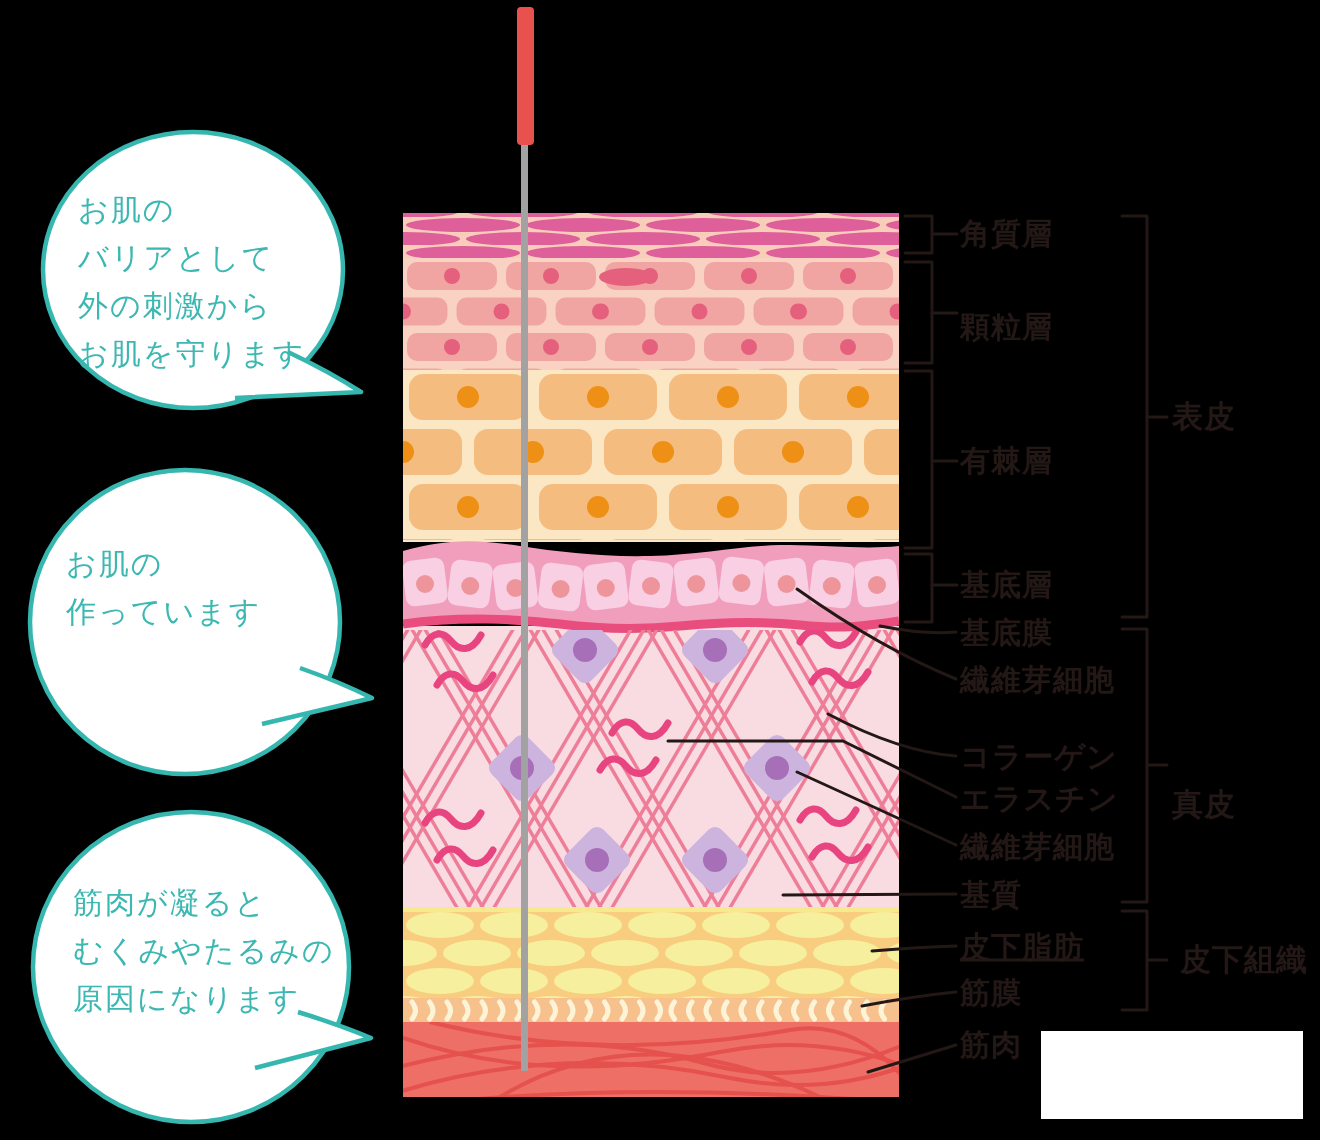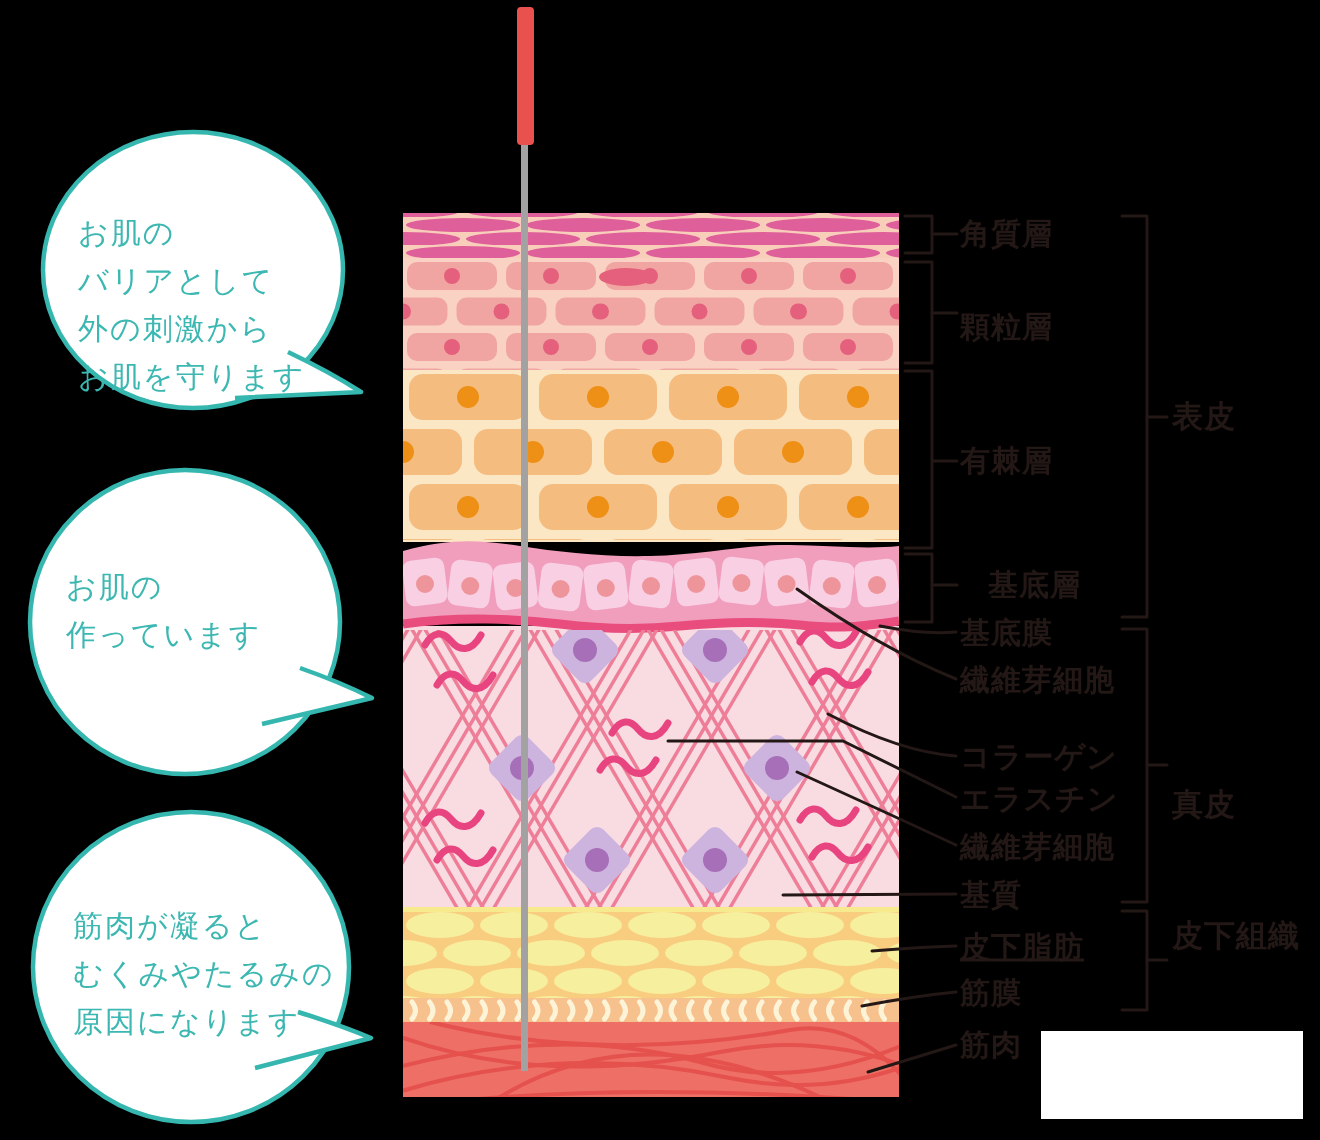--- a/index.html
+++ b/index.html
@@ -26,21 +26,21 @@
   .ink path{stroke:var(--ink);stroke-width:3;fill:none;stroke-linejoin:round;stroke-linecap:round;}
   .bubble-shape{fill:#fff;stroke:var(--teal);stroke-width:4.5;}
   .bubble-tail{fill:#fff;stroke:var(--teal);stroke-width:4.5;stroke-linejoin:round;}
 
   
   .layer-label{position:absolute;left:960px;transform:translateY(-50%);
     font-weight:700;font-size:30px;color:var(--ink);letter-spacing:1px;white-space:nowrap;}
   .group-label{position:absolute;left:1172px;transform:translateY(-50%);
     font-weight:700;font-size:31px;color:var(--ink);letter-spacing:1px;white-space:nowrap;}
   .bubble-text{position:absolute;color:var(--teal-text);font-size:30px;line-height:48px;
-    letter-spacing:2px;white-space:nowrap;margin-top:23px;}
+    letter-spacing:2px;white-space:nowrap;}
   .white-panel{position:absolute;left:1041px;top:1031px;width:262px;height:88px;background:#fff;}
 </style>
 </head>
 <body>
 
 <div id="stage">
 
 <svg id="scene" width="1320" height="1140" viewBox="0 0 1320 1140">
   <defs>
     <clipPath id="clipDermis">
@@ -341,30 +341,30 @@
 </div>
 <div class="bubble-text" style="left:73px;top:879px;">
   <div>筋肉が凝ると</div>
   <div>むくみやたるみの</div>
   <div>原因になります</div>
 </div>
 
 <div class="layer-label" style="top:234px;">角質層</div>
 <div class="layer-label" style="top:327px;">顆粒層</div>
 <div class="layer-label" style="top:461px;font-family:Liberation Mono, monospace;">有棘層</div>
-<div class="layer-label" style="top:585px;margin-left:28px;">基底層</div>
+<div class="layer-label" style="top:585px;">基底層</div>
 <div class="layer-label" style="top:633px;">基底膜</div>
 <div class="layer-label" style="top:680px;">繊維芽細胞</div>
 <div class="layer-label" style="top:757px;">コラーゲン</div>
 <div class="layer-label" style="top:799px;">エラスチン</div>
 <div class="layer-label" style="top:847px;">繊維芽細胞</div>
 <div class="layer-label" style="top:895px;">基質</div>
 <div class="layer-label" style="top:947px;text-decoration:underline;">皮下脂肪</div>
 <div class="layer-label" style="top:993px;">筋膜</div>
 <div class="layer-label" style="top:1045px;">筋肉</div>
 
 <div class="group-label" style="top:417px;">表皮</div>
 <div class="group-label" style="top:805px;text-align:right;">真皮</div>
-<div class="group-label" style="top:936px;">皮下組織</div>
+<div class="group-label" style="top:960px;margin-left:8px;">皮下組織</div>
 
 <div class="white-panel"></div>
 
 </div>
 
 </body></html>

